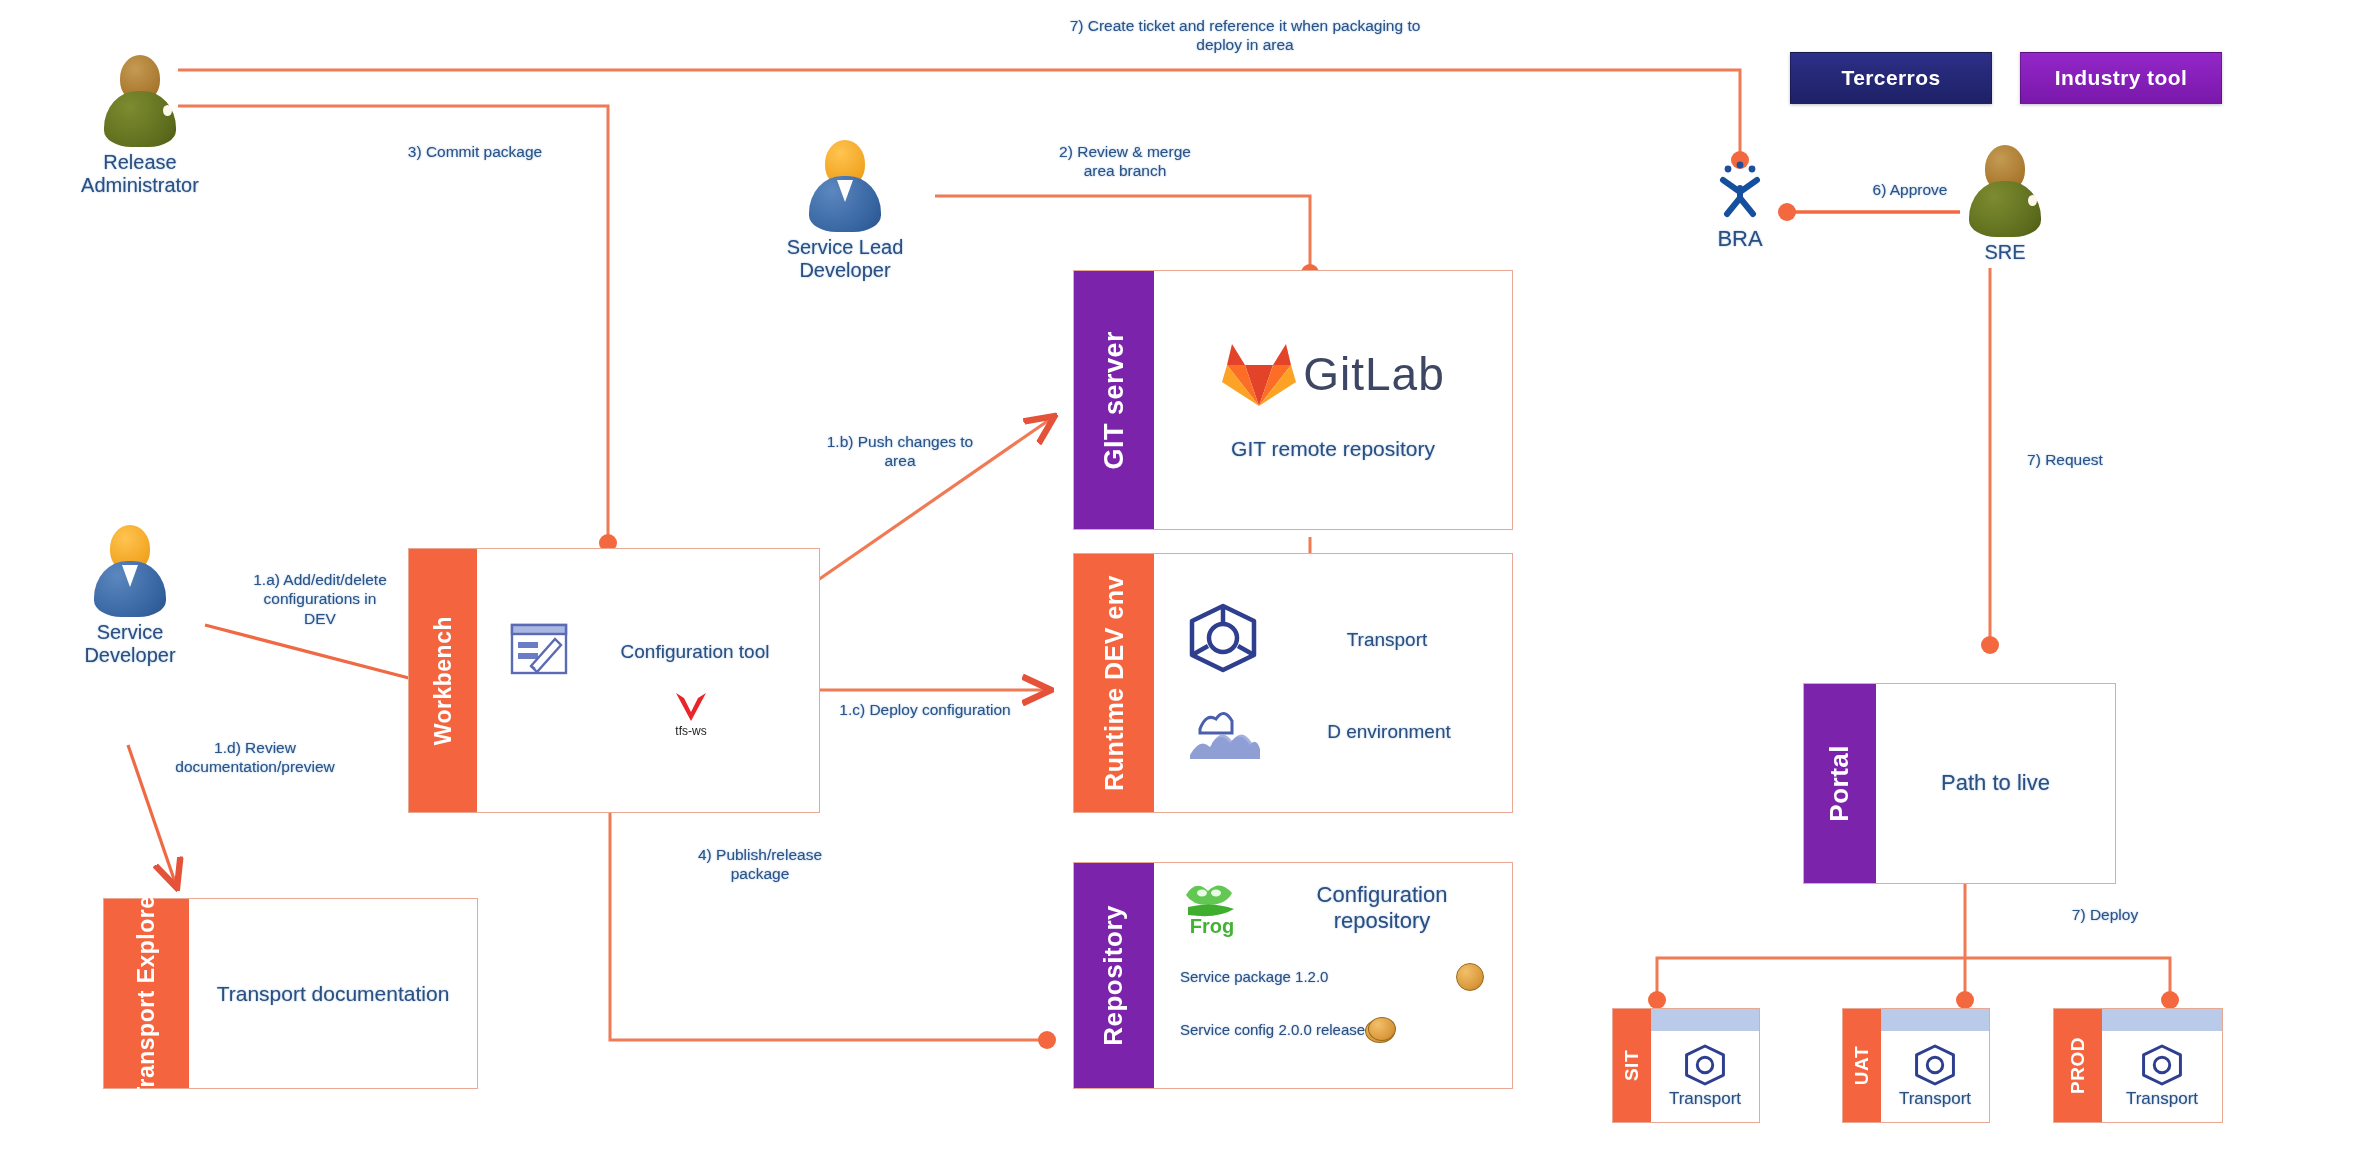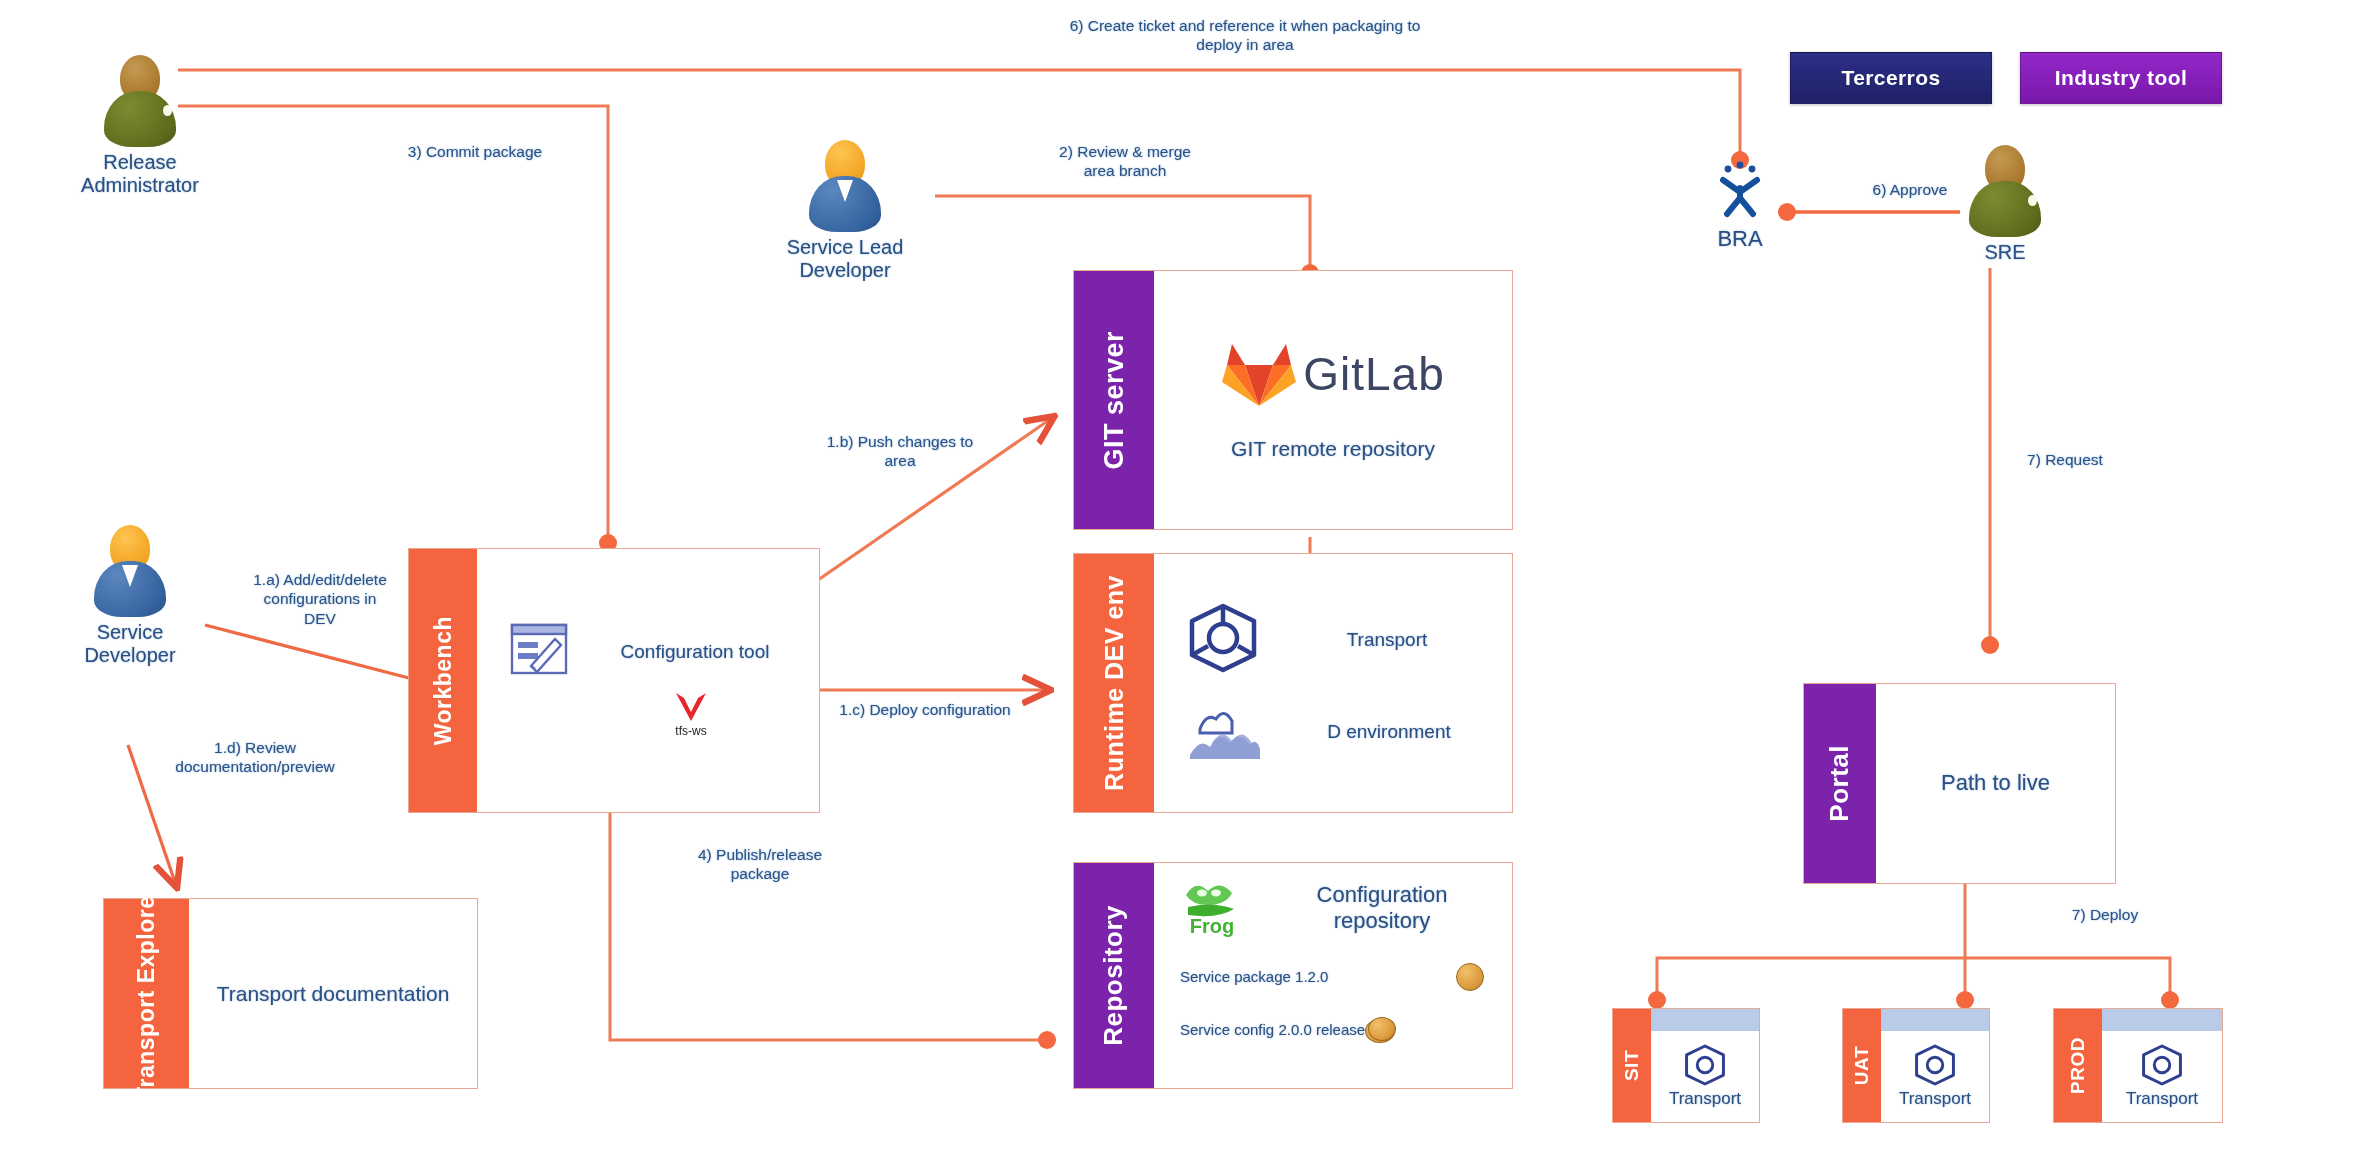--- a/index.html
+++ b/index.html
@@ -521,21 +521,21 @@
       <div class="env-inner">
         <svg width="44" height="44" viewBox="0 0 74 74">
           <path d="M37,5 L68,20 L68,54 L37,69 L6,54 L6,20 Z" fill="none" stroke="#2e3f8f" stroke-width="5" stroke-linejoin="round"></path>
           <circle cx="37" cy="37" r="13" fill="none" stroke="#2e3f8f" stroke-width="5"></circle>
         </svg>
         <div class="bt env-label">Transport</div>
       </div>
     </div>
   </div>
 
-  <div class="flow-label" style="left:975px; top:16px; width:540px;">6) Create ticket and reference it when packaging to
+  <div class="flow-label" style="left:975px; top:16px; width:540px;">7) Create ticket and reference it when packaging to
 deploy in area</div>
 
   <div class="flow-label" style="left:330px; top:142px; width:290px;">3) Commit package</div>
 
   <div class="flow-label" style="left:985px; top:142px; width:280px;">2) Review &amp; merge
 area branch</div>
 
   <div class="flow-label" style="left:775px; top:432px; width:250px;">1.b) Push changes to
 area</div>
 

